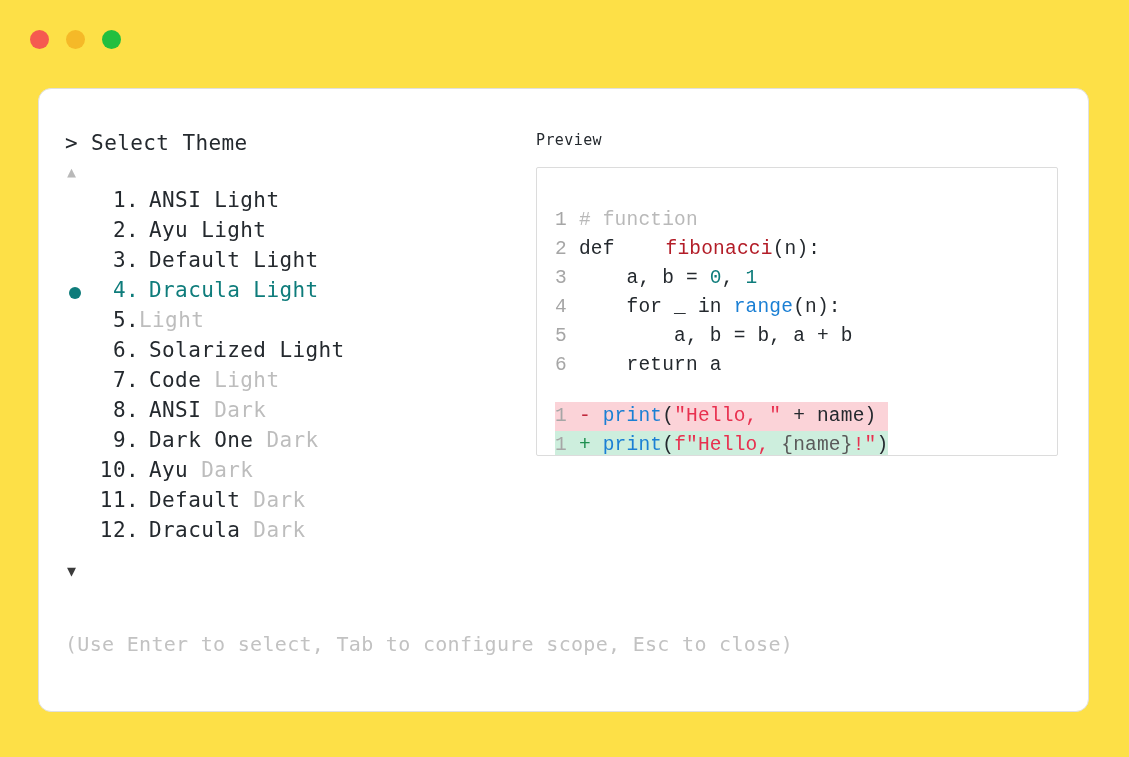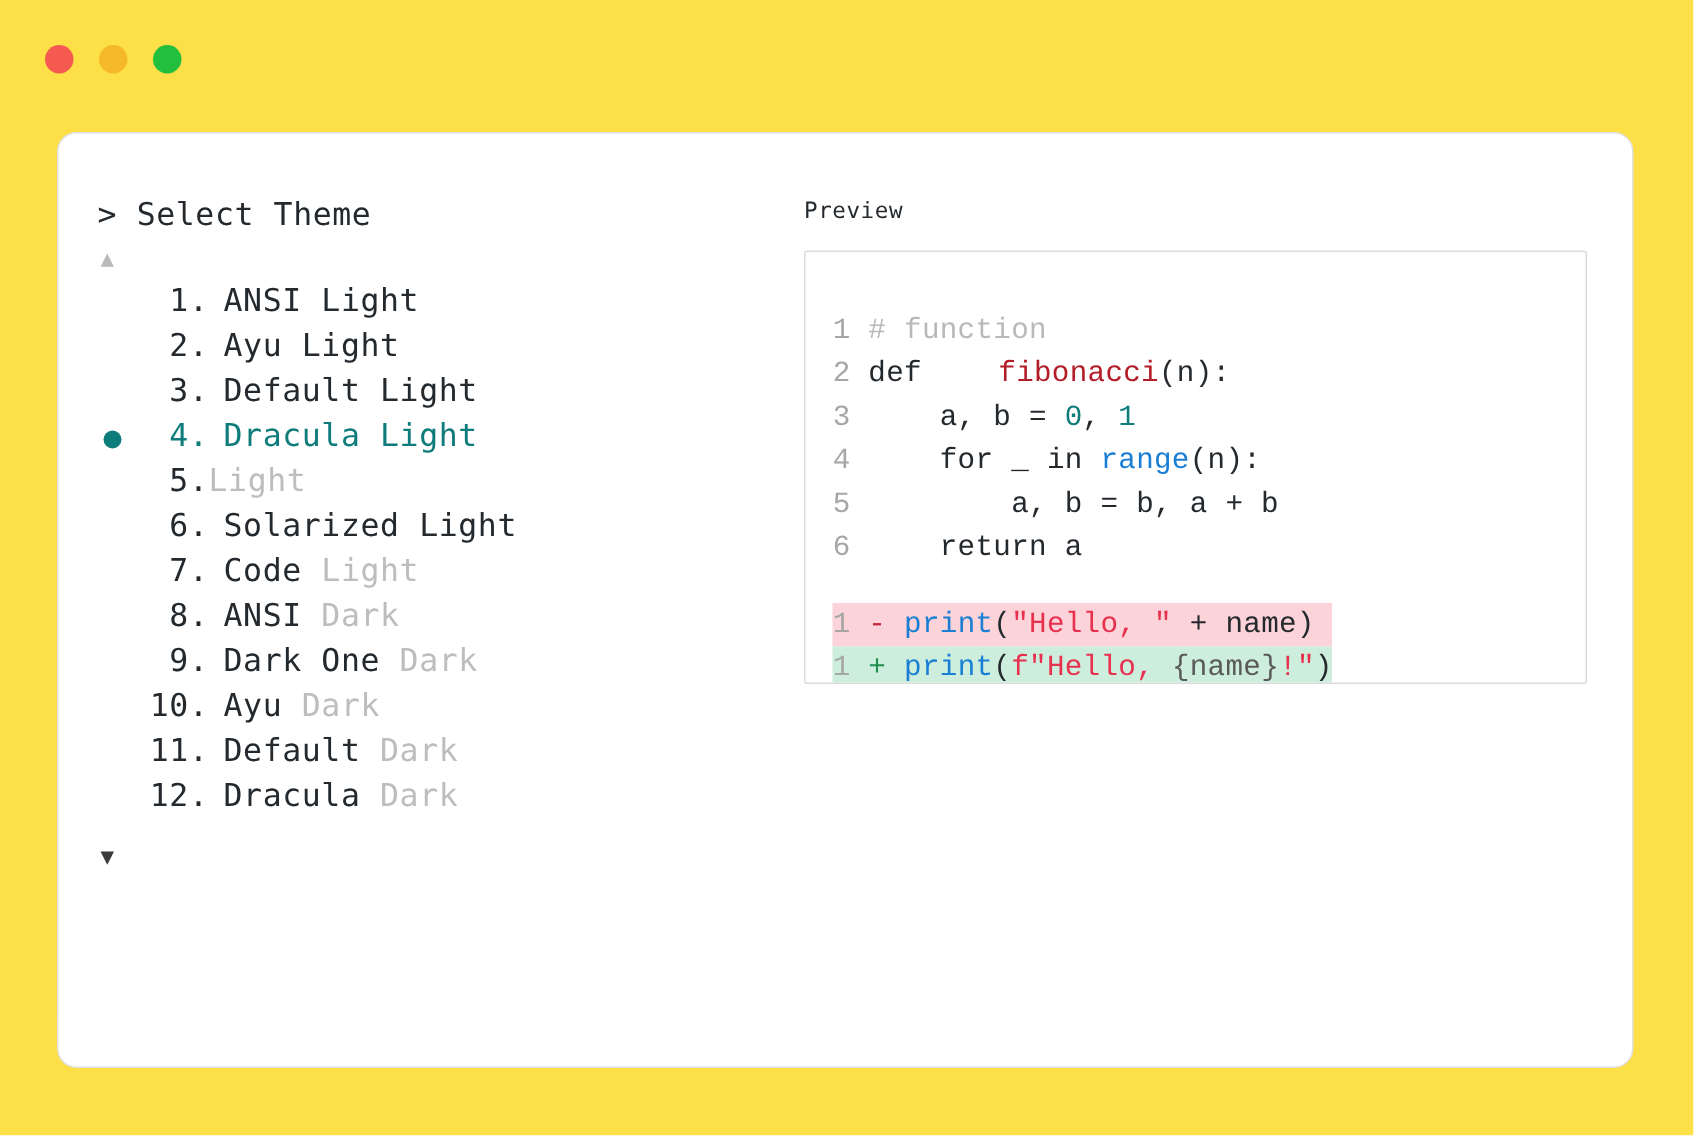--- a/index.html
+++ b/index.html
@@ -244,20 +244,21 @@
             <li class="theme-row"><span class="bullet-cell"></span><span class="idx">8.</span><span class="name">ANSI </span><span class="variant dim">Dark</span></li>
             <li class="theme-row"><span class="bullet-cell"></span><span class="idx">9.</span><span class="name">Dark One </span><span class="variant dim">Dark</span></li>
             <li class="theme-row"><span class="bullet-cell"></span><span class="idx">10.</span><span class="name">Ayu </span><span class="variant dim">Dark</span></li>
             <li class="theme-row"><span class="bullet-cell"></span><span class="idx">11.</span><span class="name">Default </span><span class="variant dim">Dark</span></li>
             <li class="theme-row"><span class="bullet-cell"></span><span class="idx">12.</span><span class="name">Dracula </span><span class="variant dim">Dark</span></li>
           </ul>
 
         <div class="scroll-down">▼</div>
       </div>
 
+      <div class="hint">(Use Enter to select, Tab to configure scope, Esc to close)</div>
 
       <div class="right-col">
         <div class="preview-label">Preview</div>
         <div class="preview-box">
           <div class="code"><span class="code-line"><span class="ln">1</span> <span class="tok-comment"># function</span></span><span class="code-line"><span class="ln">2</span> <span class="tok-kw">def </span><span class="tok-fn">fibonacci</span><span class="tok-plain">(n):</span></span><span class="code-line"><span class="ln">3</span> <span class="tok-plain">    a, b = </span><span class="tok-num">0</span><span class="tok-plain">, </span><span class="tok-num">1</span></span><span class="code-line"><span class="ln">4</span> <span class="tok-plain">    for _ in </span><span class="tok-builtin">range</span><span class="tok-plain">(n):</span></span><span class="code-line"><span class="ln">5</span> <span class="tok-plain">        a, b = b, a + b</span></span><span class="code-line"><span class="ln">6</span> <span class="tok-plain">    return a</span></span><span class="gap"></span><span class="diff-line" style="background: rgb(251, 211, 216);"><span class="ln">1</span> <span class="tok-minus">-</span> <span class="tok-builtin">print</span><span class="tok-plain">(</span><span class="tok-str">"Hello, "</span><span class="tok-plain"> + name)</span></span><span class="diff-line" style="background: rgb(205, 238, 221);"><span class="ln">1</span> <span class="tok-plus">+</span> <span class="tok-builtin">print</span><span class="tok-plain">(</span><span class="tok-str">f"Hello, </span><span class="tok-interp">{name}</span><span class="tok-str">!"</span><span class="tok-plain">)</span></span></div>
         </div>
       </div>
 
     </div>
   </div>

